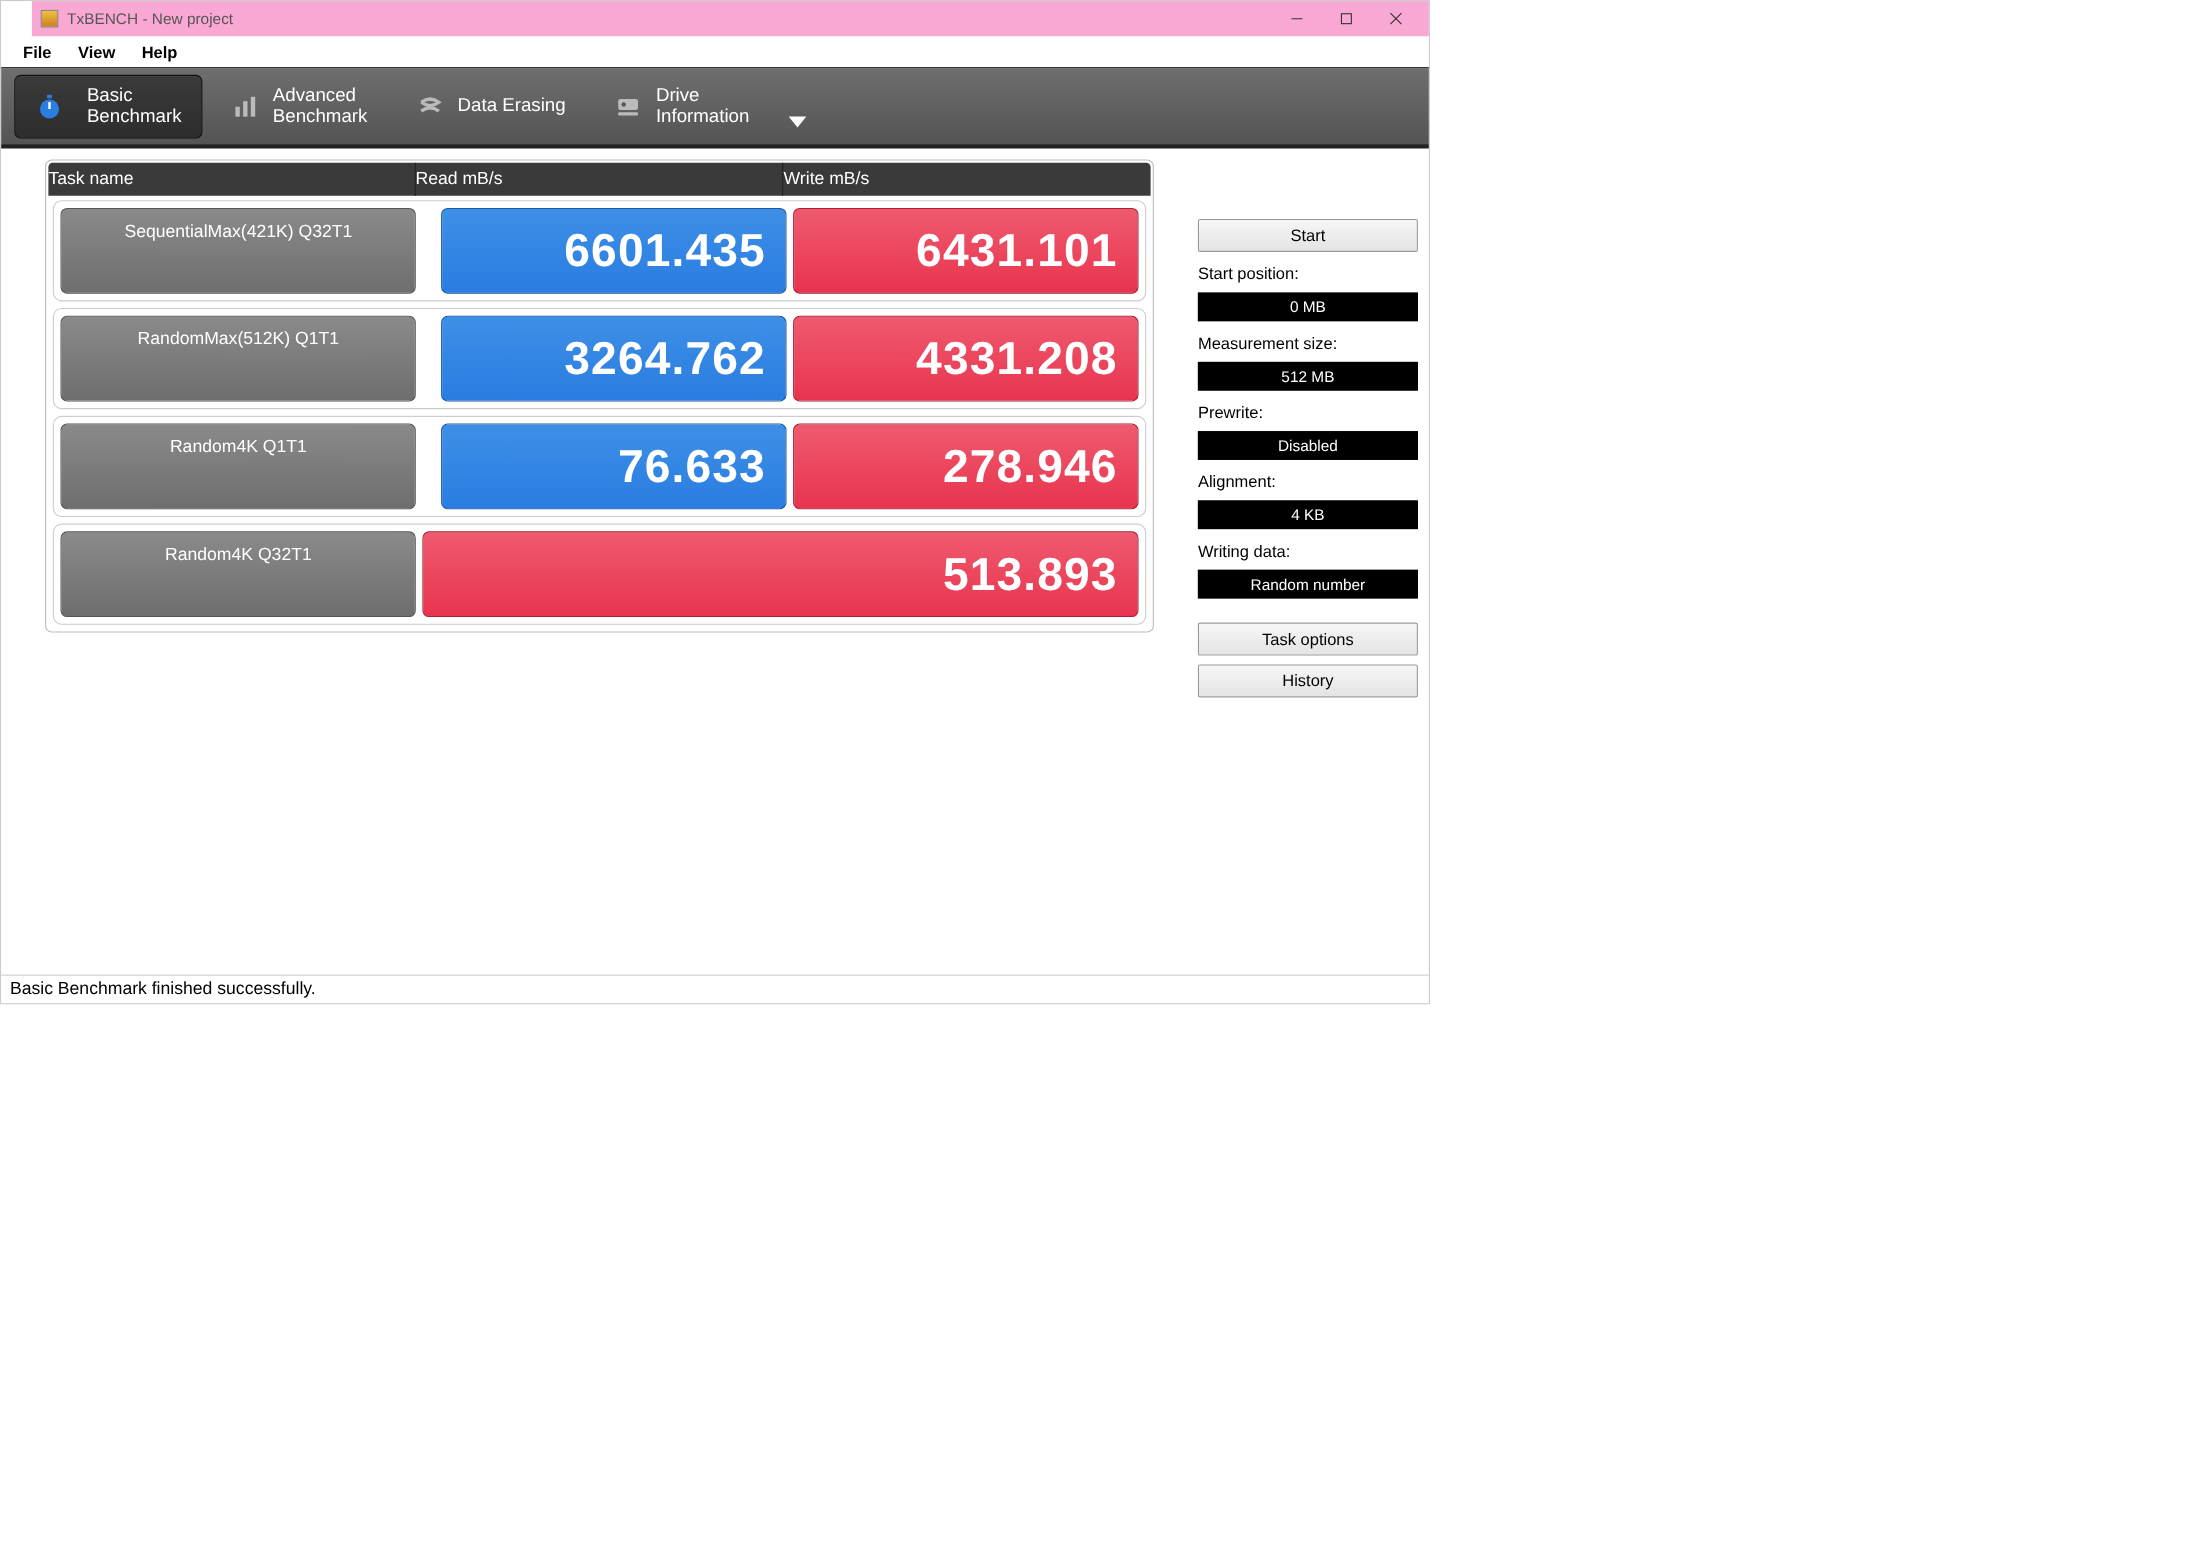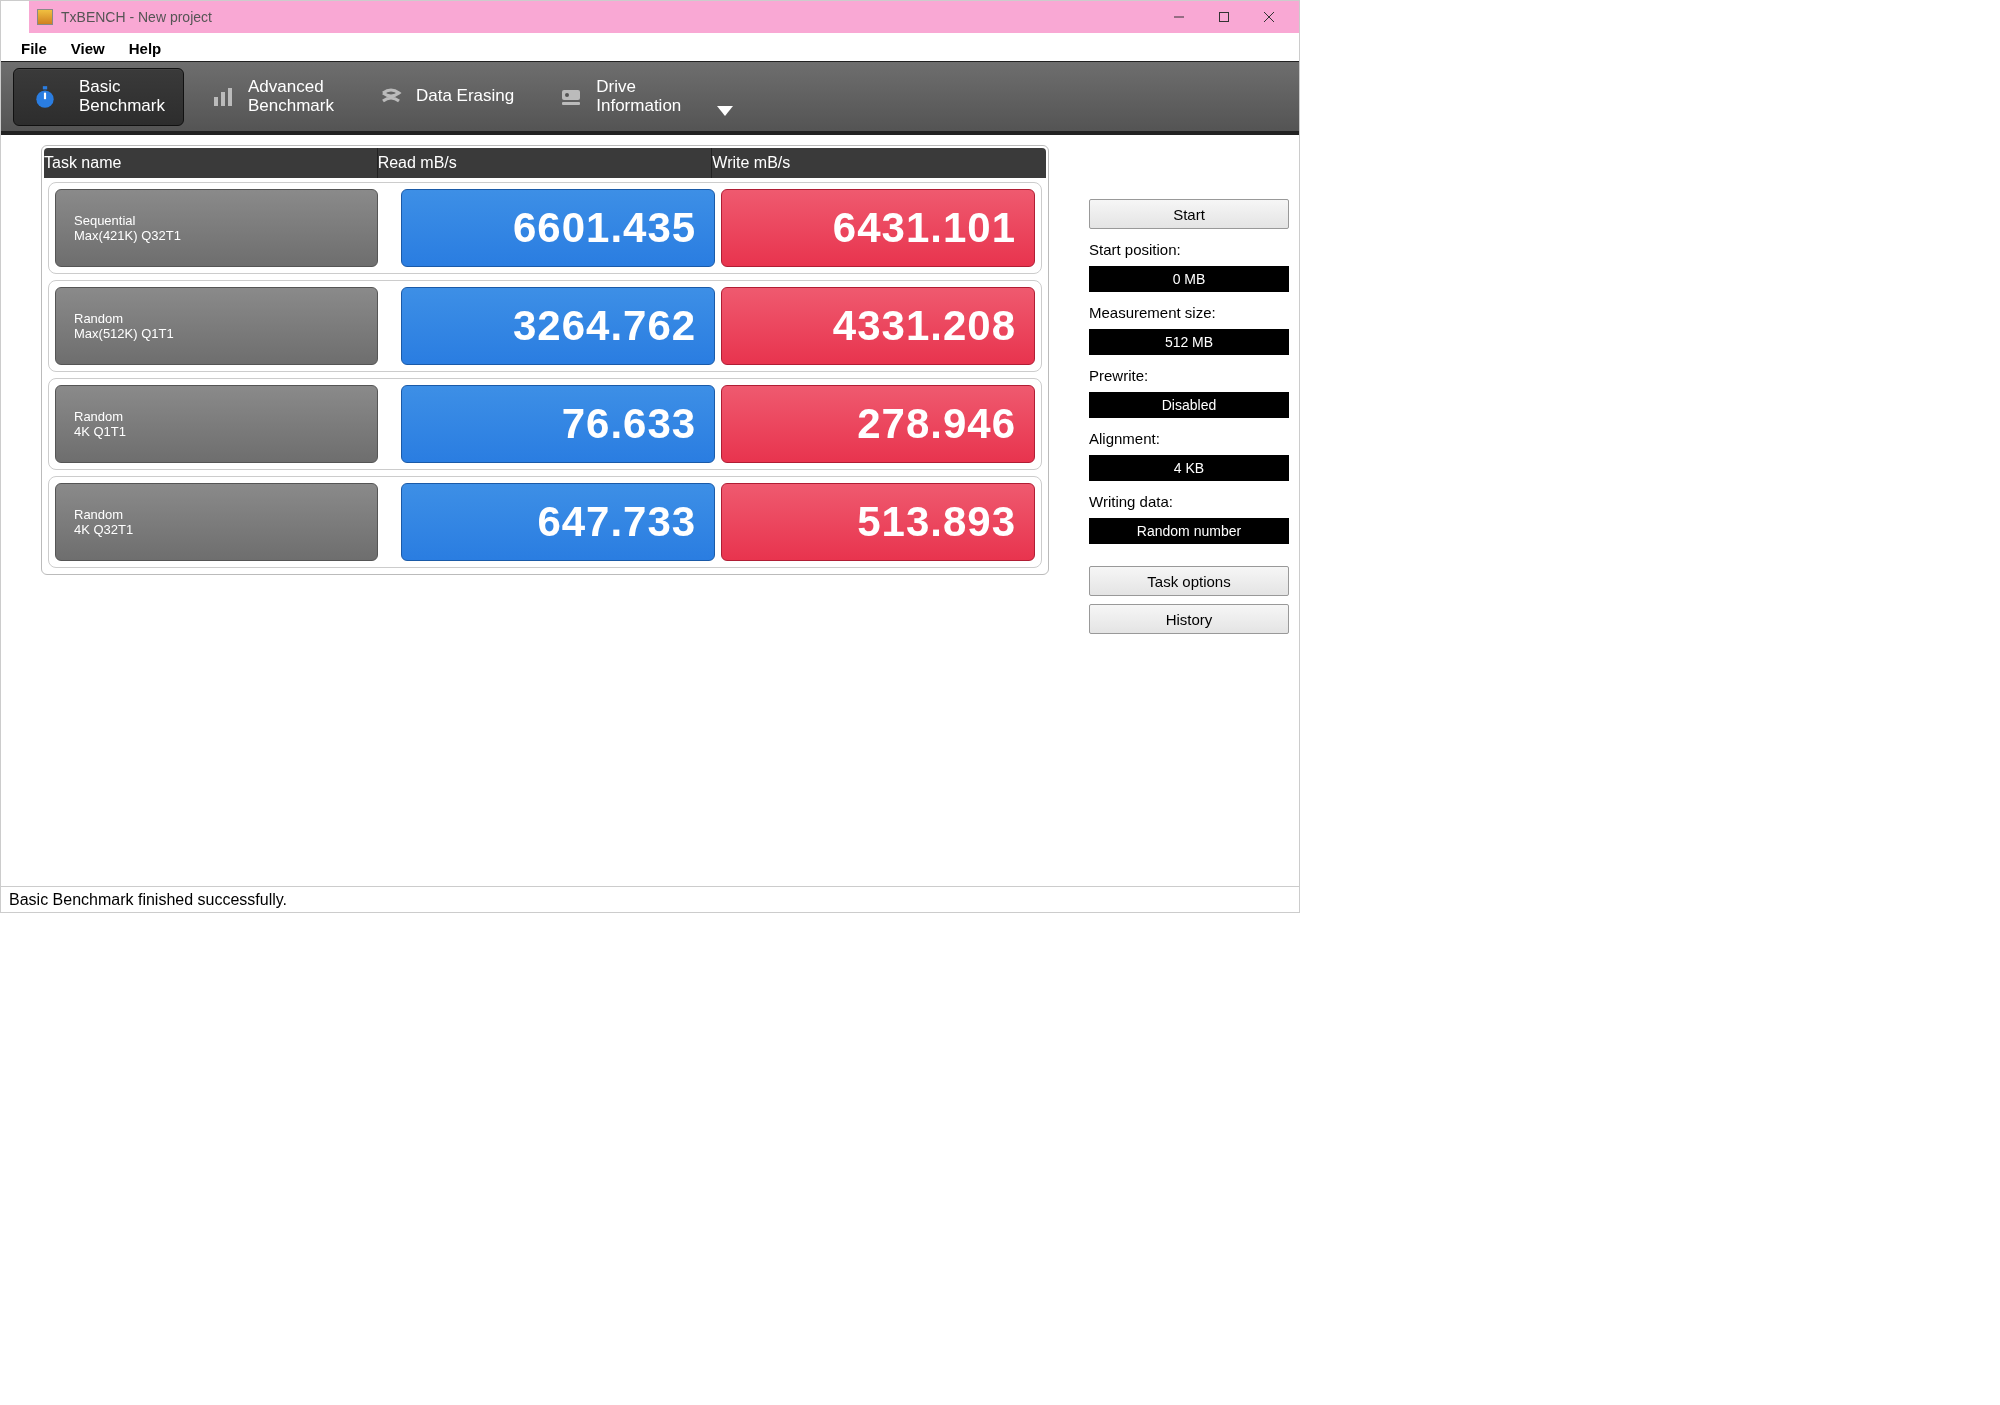--- a/index.html
+++ b/index.html
@@ -159,22 +159,22 @@
     border-radius: 8px;
     padding: 6px;
   }
   .task-cell {
     flex: 0 0 33%;
     background: linear-gradient(#8a8a8a,#6e6e6e);
     border: 1px solid #555;
     border-radius: 6px;
     color: #fff;
     padding: 12px 18px;
-    font-size: 13px;
-    display:flex;flex-direction:column;justify-content:center;
+    font-size: 16px;
+    display:flex;flex-direction:row;justify-content:center;
     min-height: 78px;
   }
   .val-cell {
     flex: 1;
     border-radius: 6px;
     display:flex;align-items:center;justify-content:flex-end;
     padding: 0 18px;
     font-size: 42px;
     font-weight: bold;
     font-family: "Arial Narrow", Arial, sans-serif;
@@ -324,21 +324,20 @@
             <span>4K Q1T1</span>
           </div>
           <div class="val-cell val-read">76.633</div>
           <div class="val-cell val-write">278.946</div>
         </div>
         <div class="bench-row">
           <div class="task-cell">
             <span>Random</span>
             <span>4K Q32T1</span>
           </div>
-          <div class="val-cell val-read">647.733</div>
           <div class="val-cell val-write">513.893</div>
         </div>
       </div>
     </div>
   </div>
 
   <div class="right-col" style="margin-top:54px;">
     <div class="side-btn">Start</div>
 
     <div class="side-label">Start position:</div>

